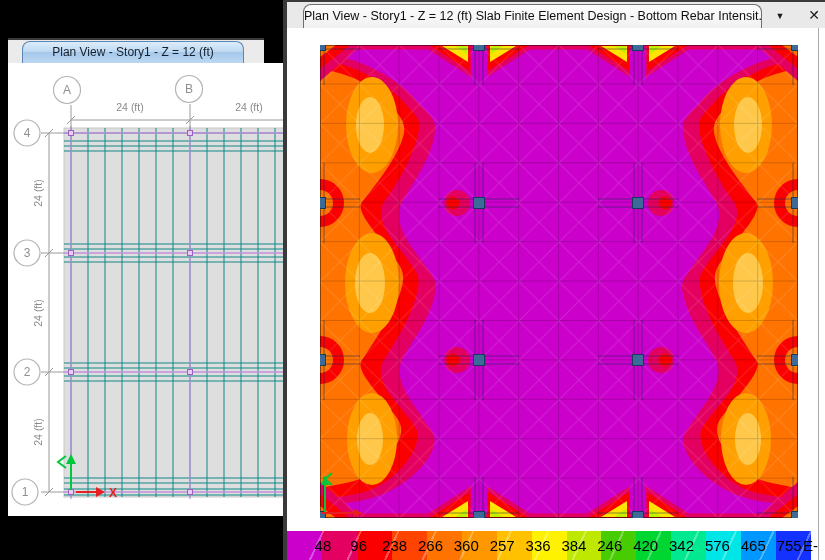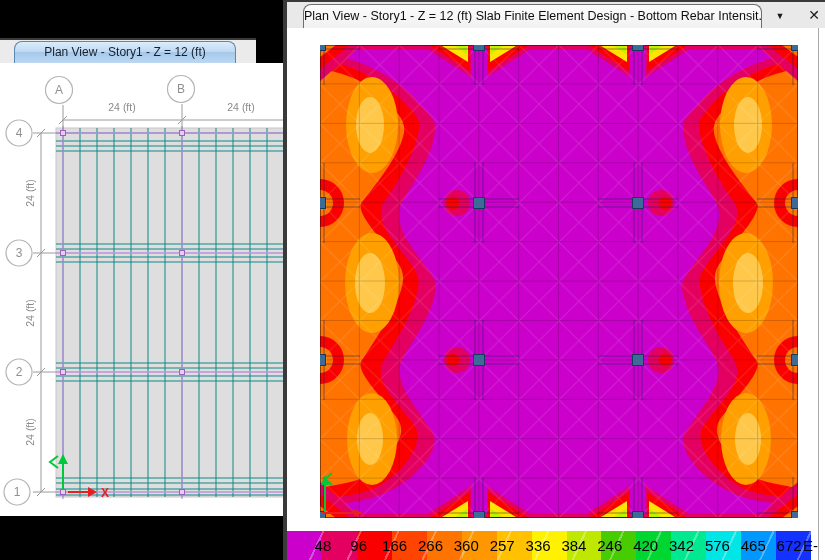--- a/index.html
+++ b/index.html
@@ -1,20 +1,20 @@
 <!DOCTYPE html>
 <html><head>
 <meta charset="utf-8">
 <style>
   html,body{margin:0;padding:0;}
   body{width:825px;height:560px;background:#000;position:relative;overflow:hidden;
        font-family:"Liberation Sans",sans-serif;}
   .window{position:absolute;box-sizing:border-box;}
   
-  #left-window{left:0;top:38px;width:256px;height:478px;border-top:2px solid #3A3A3A;background:#fff;}
+  #left-window{left:8px;top:38px;width:256px;height:478px;border-top:2px solid #3A3A3A;background:#fff;}
   #left-tabbar{position:absolute;left:0;top:0;width:100%;height:23px;background:#EBEBEB;border-bottom:1px solid #D5D5D5;}
   #left-tab{position:absolute;left:14px;top:1px;width:222px;height:22px;
     background:linear-gradient(#DCEDFB 0%,#BFD9F2 45%,#A6C8EA 50%,#BCD8F2 100%);
     border:1px solid #5C87B0;border-bottom:none;border-radius:8px 8px 0 0;
     font-size:12px;color:#15202E;text-align:center;line-height:21px;
     white-space:nowrap;overflow:hidden;box-sizing:border-box;}
   #left-content{position:absolute;left:0;top:23px;width:287px;height:453px;background:#fff;}
   
   #window-divider{position:absolute;left:283px;top:0;width:4px;height:560px;background:#3A3A3A;z-index:6;}
   
@@ -254,28 +254,28 @@
         <div class="band" style="background: rgb(70, 204, 0);"></div>
         <div class="band" style="background: rgb(0, 214, 50);"></div>
         <div class="band" style="background: rgb(0, 232, 144);"></div>
         <div class="band" style="background: rgb(0, 230, 230);"></div>
         <div class="band" style="background: rgb(0, 152, 255);"></div>
         <div class="band" style="background: rgb(20, 50, 255);"></div>
       </div>
       <div class="diag"></div>
       <span class="lv" style="left:35.9px">48</span>
       <span class="lv" style="left:71.7px">96</span>
-      <span class="lv" style="left:107.6px">166</span>
+      <span class="lv" style="left:107.6px">238</span>
       <span class="lv" style="left:143.5px">266</span>
       <span class="lv" style="left:179.3px">360</span>
       <span class="lv" style="left:215.2px">257</span>
       <span class="lv" style="left:251.1px">336</span>
       <span class="lv" style="left:286.9px">384</span>
       <span class="lv" style="left:322.8px">246</span>
       <span class="lv" style="left:358.7px">420</span>
       <span class="lv" style="left:394.5px">342</span>
       <span class="lv" style="left:430.4px">576</span>
       <span class="lv" style="left:466.3px">465</span>
-      <span class="lv" style="left:502.1px">672</span>
+      <span class="lv" style="left:502.1px">755</span>
       <span class="lexp" style="left:516px">E-3</span>
     </div>
   </div>
 </div>
 
 </body></html>

